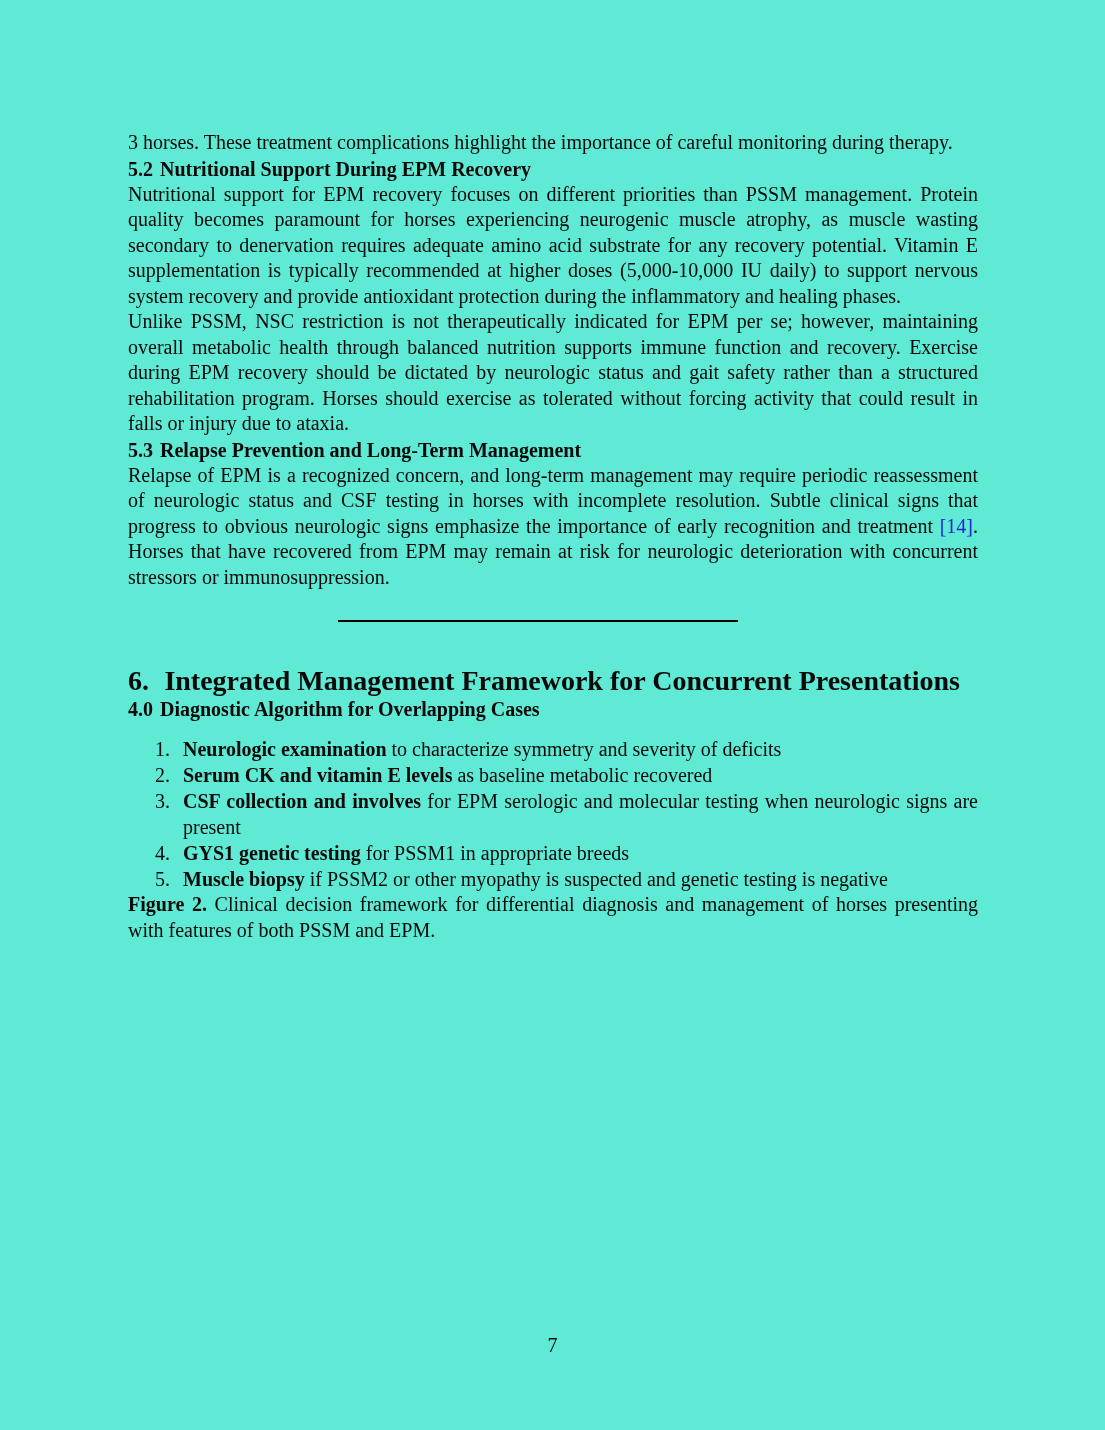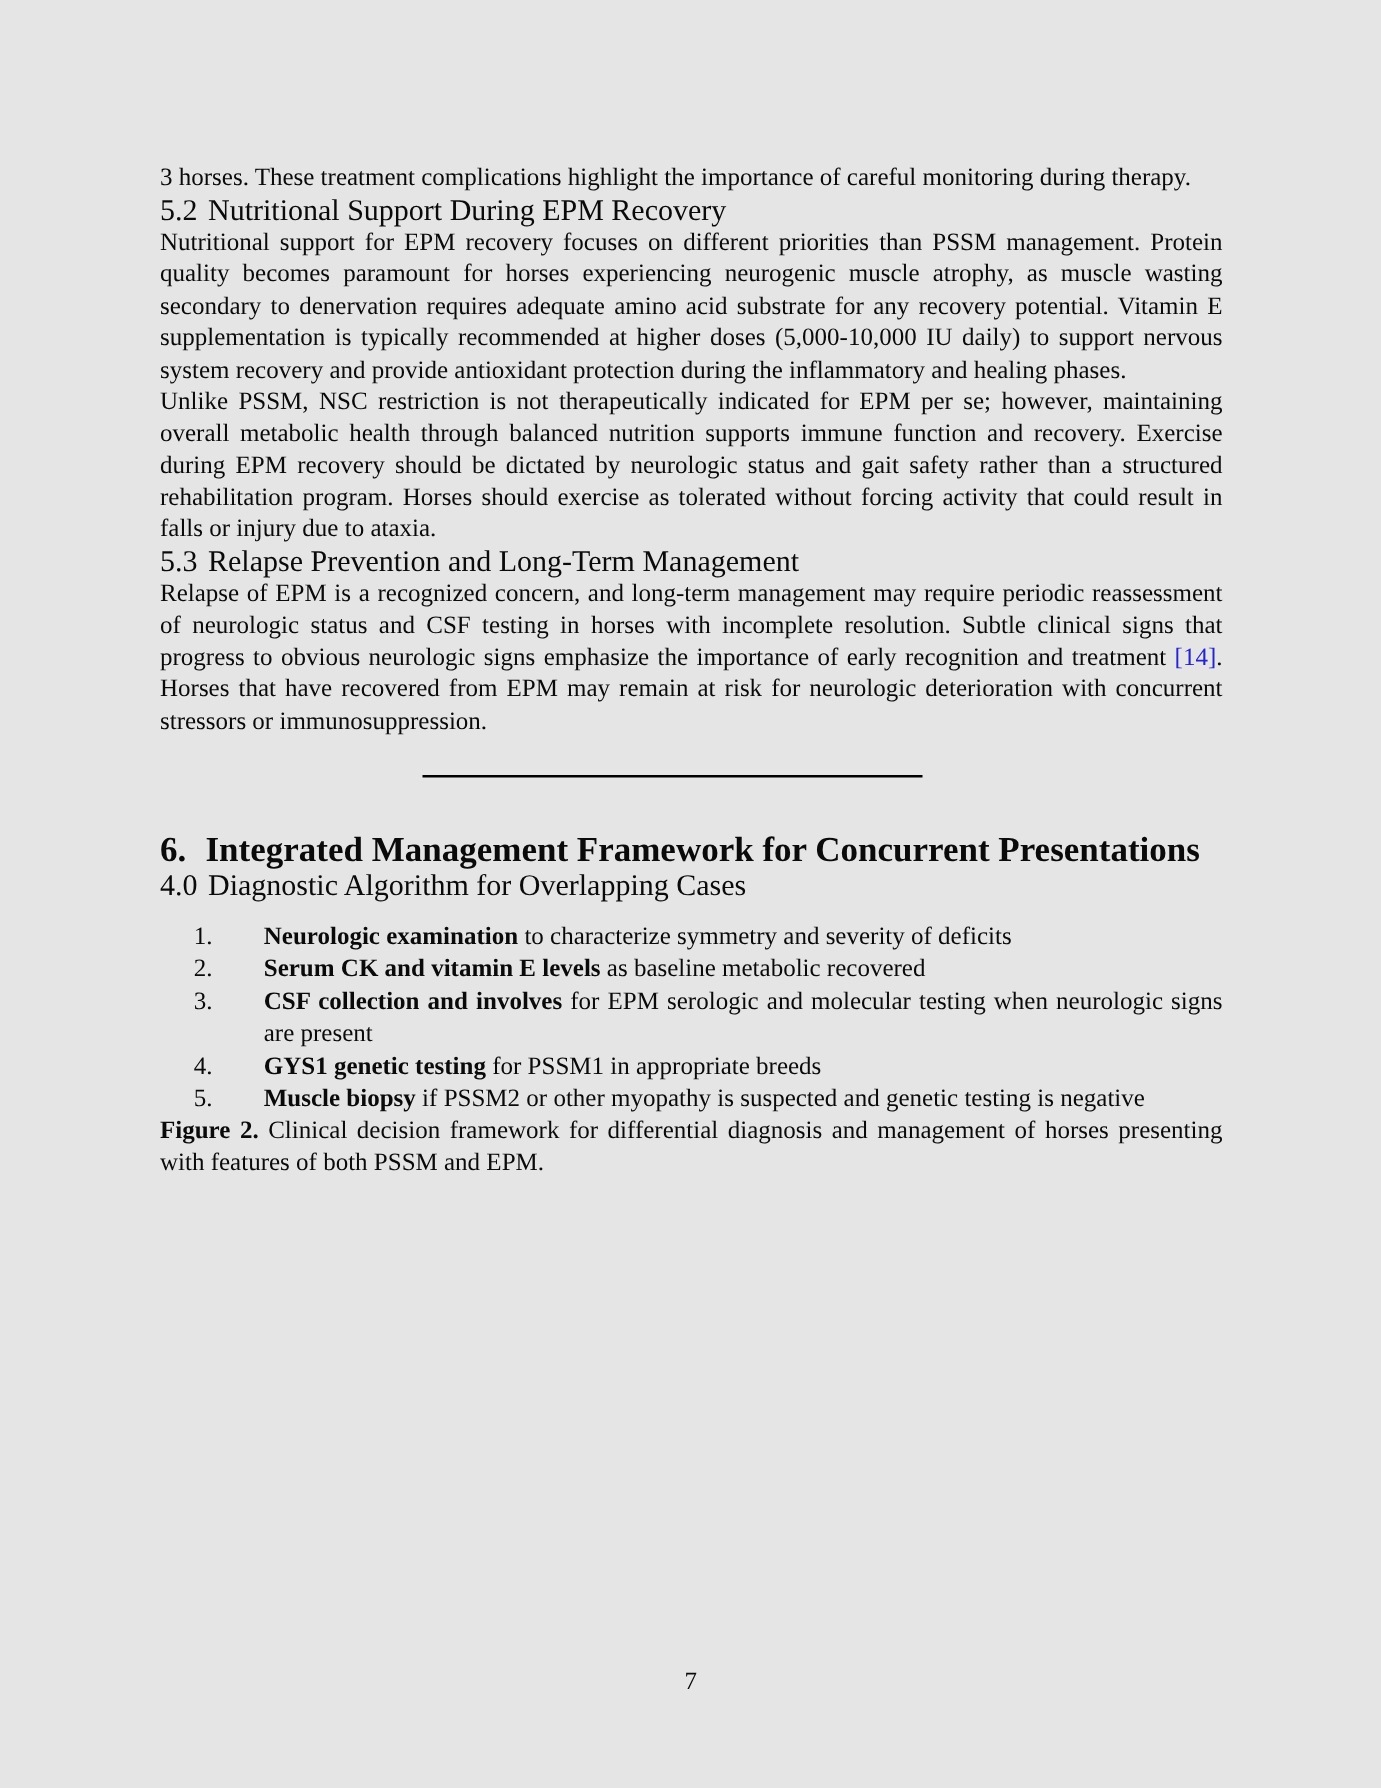--- a/index.html
+++ b/index.html
@@ -4,21 +4,21 @@
 <style>
   html, body {
     margin: 0;
     padding: 0;
     background: #ffffff;
   }
   .page {
     position: relative;
     width: 1105px;
     height: 1430px;
-    background: #e5e5e5;
+    background: #5eead4;
     font-family: "Liberation Serif", "DejaVu Serif", serif;
     color: #0a0a0a;
     overflow: hidden;
   }
   .content {
     position: absolute;
     left: 128px;
     top: 130px;
     width: 850px;
   }
@@ -27,23 +27,23 @@
     font-size: 20px;
     line-height: 25.5px;
     text-align: justify;
   }
   .mt-p1   { margin-top: 12px; }
   .mt-p2   { margin-top: 19px; }
   .mt-p3   { margin-top: 16px; }
   .mt-p4   { margin-top: 13px; }
   h2.subsection {
     margin: 0;
-    font-size: 24px;
+    font-size: 20px;
     line-height: 26px;
-    font-weight: normal;
+    font-weight: bold;
   }
   .mt-h52  { margin-top: 39px; }
   .mt-h53  { margin-top: 36px; }
   .mt-h61  { margin-top: 18px; }
   h1.section {
     margin: 44px 0 0 0;
     font-size: 28px;
     line-height: 30px;
     font-weight: bold;
   }
@@ -65,21 +65,20 @@
   }
   .num-list .li-num {
     flex: none;
     width: 42px;
     text-align: right;
     padding-right: 13px;
   }
   .num-list .li-body {
     flex: 1;
     text-align: justify;
-    margin-left: 28px;
   }
   .li-lead { font-weight: bold; }
   .flowchart-line { margin-top: 16px; }
   .figure-caption { margin-top: 12px; }
   .fig-label { font-weight: bold; }
   .cite {
     text-decoration: none;
     cursor: pointer;
     margin-top: 32px;
   }

